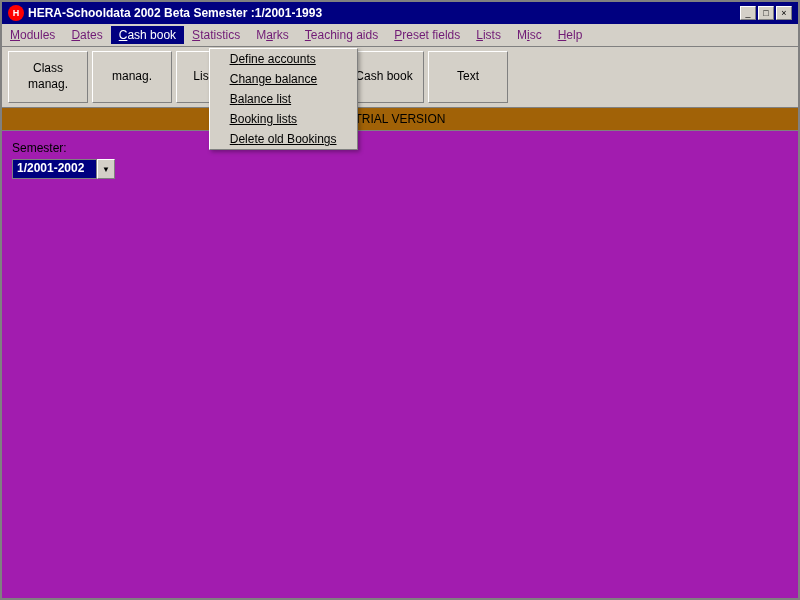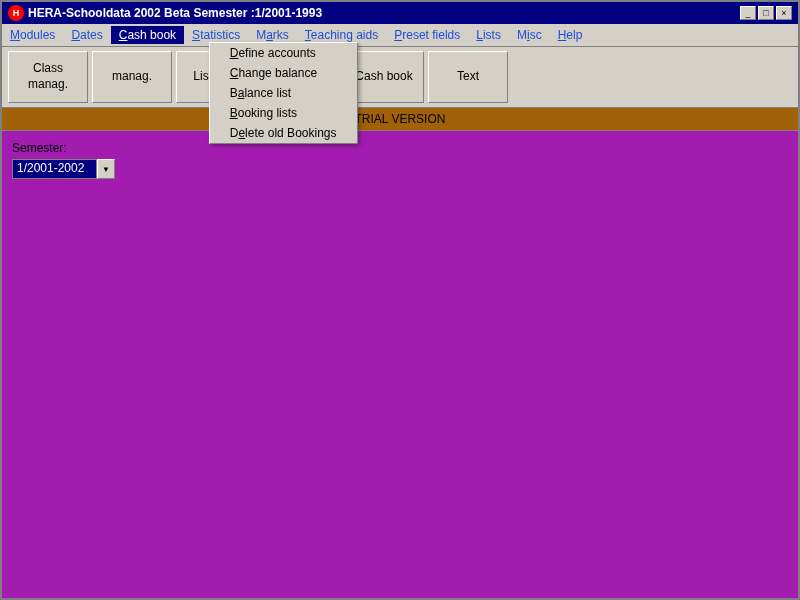--- a/index.html
+++ b/index.html
@@ -83,21 +83,21 @@
       background: #d4d0c8;
       display: flex;
       padding: 2px 0;
       border-bottom: 1px solid #808080;
       position: relative;
     }
 
     .menu-item {
       padding: 2px 8px;
       cursor: pointer;
-      color: #1d4ed8;
+      color: #701a75;
       white-space: nowrap;
     }
 
     .menu-item:hover, .menu-item.active {
       background: #000080;
       color: white;
     }
 
     .menu-item .underline {
       text-decoration: underline;
@@ -149,20 +149,21 @@
 
     .semester-label {
       font-size: 12px;
       margin-bottom: 4px;
       color: #000;
     }
 
     .semester-dropdown {
       display: flex;
       align-items: center;
+      font-weight: bold;
     }
 
     .semester-input {
       width: 85px;
       height: 20px;
       background: #000080;
       color: white;
       border: 1px solid #808080;
       padding: 1px 4px;
       font-size: 12px;
@@ -178,29 +179,30 @@
       display: flex;
       align-items: center;
       justify-content: center;
       cursor: pointer;
       font-size: 8px;
     }
 
     
     .dropdown-menu {
       position: absolute;
-      top: 16px;
+      top: 22px;
       left: 98px;
       background: #d4d0c8;
       border: 1px solid #808080;
       border-top-color: #fff;
       border-left-color: #fff;
       z-index: 100;
       min-width: 140px;
       box-shadow: 2px 2px 4px rgba(0,0,0,0.3);
+      text-decoration: underline;
     }
 
     .dropdown-menu-item {
       padding: 3px 20px;
       cursor: pointer;
       color: #000;
       white-space: nowrap;
     }
 
     .dropdown-menu-item .underline {

